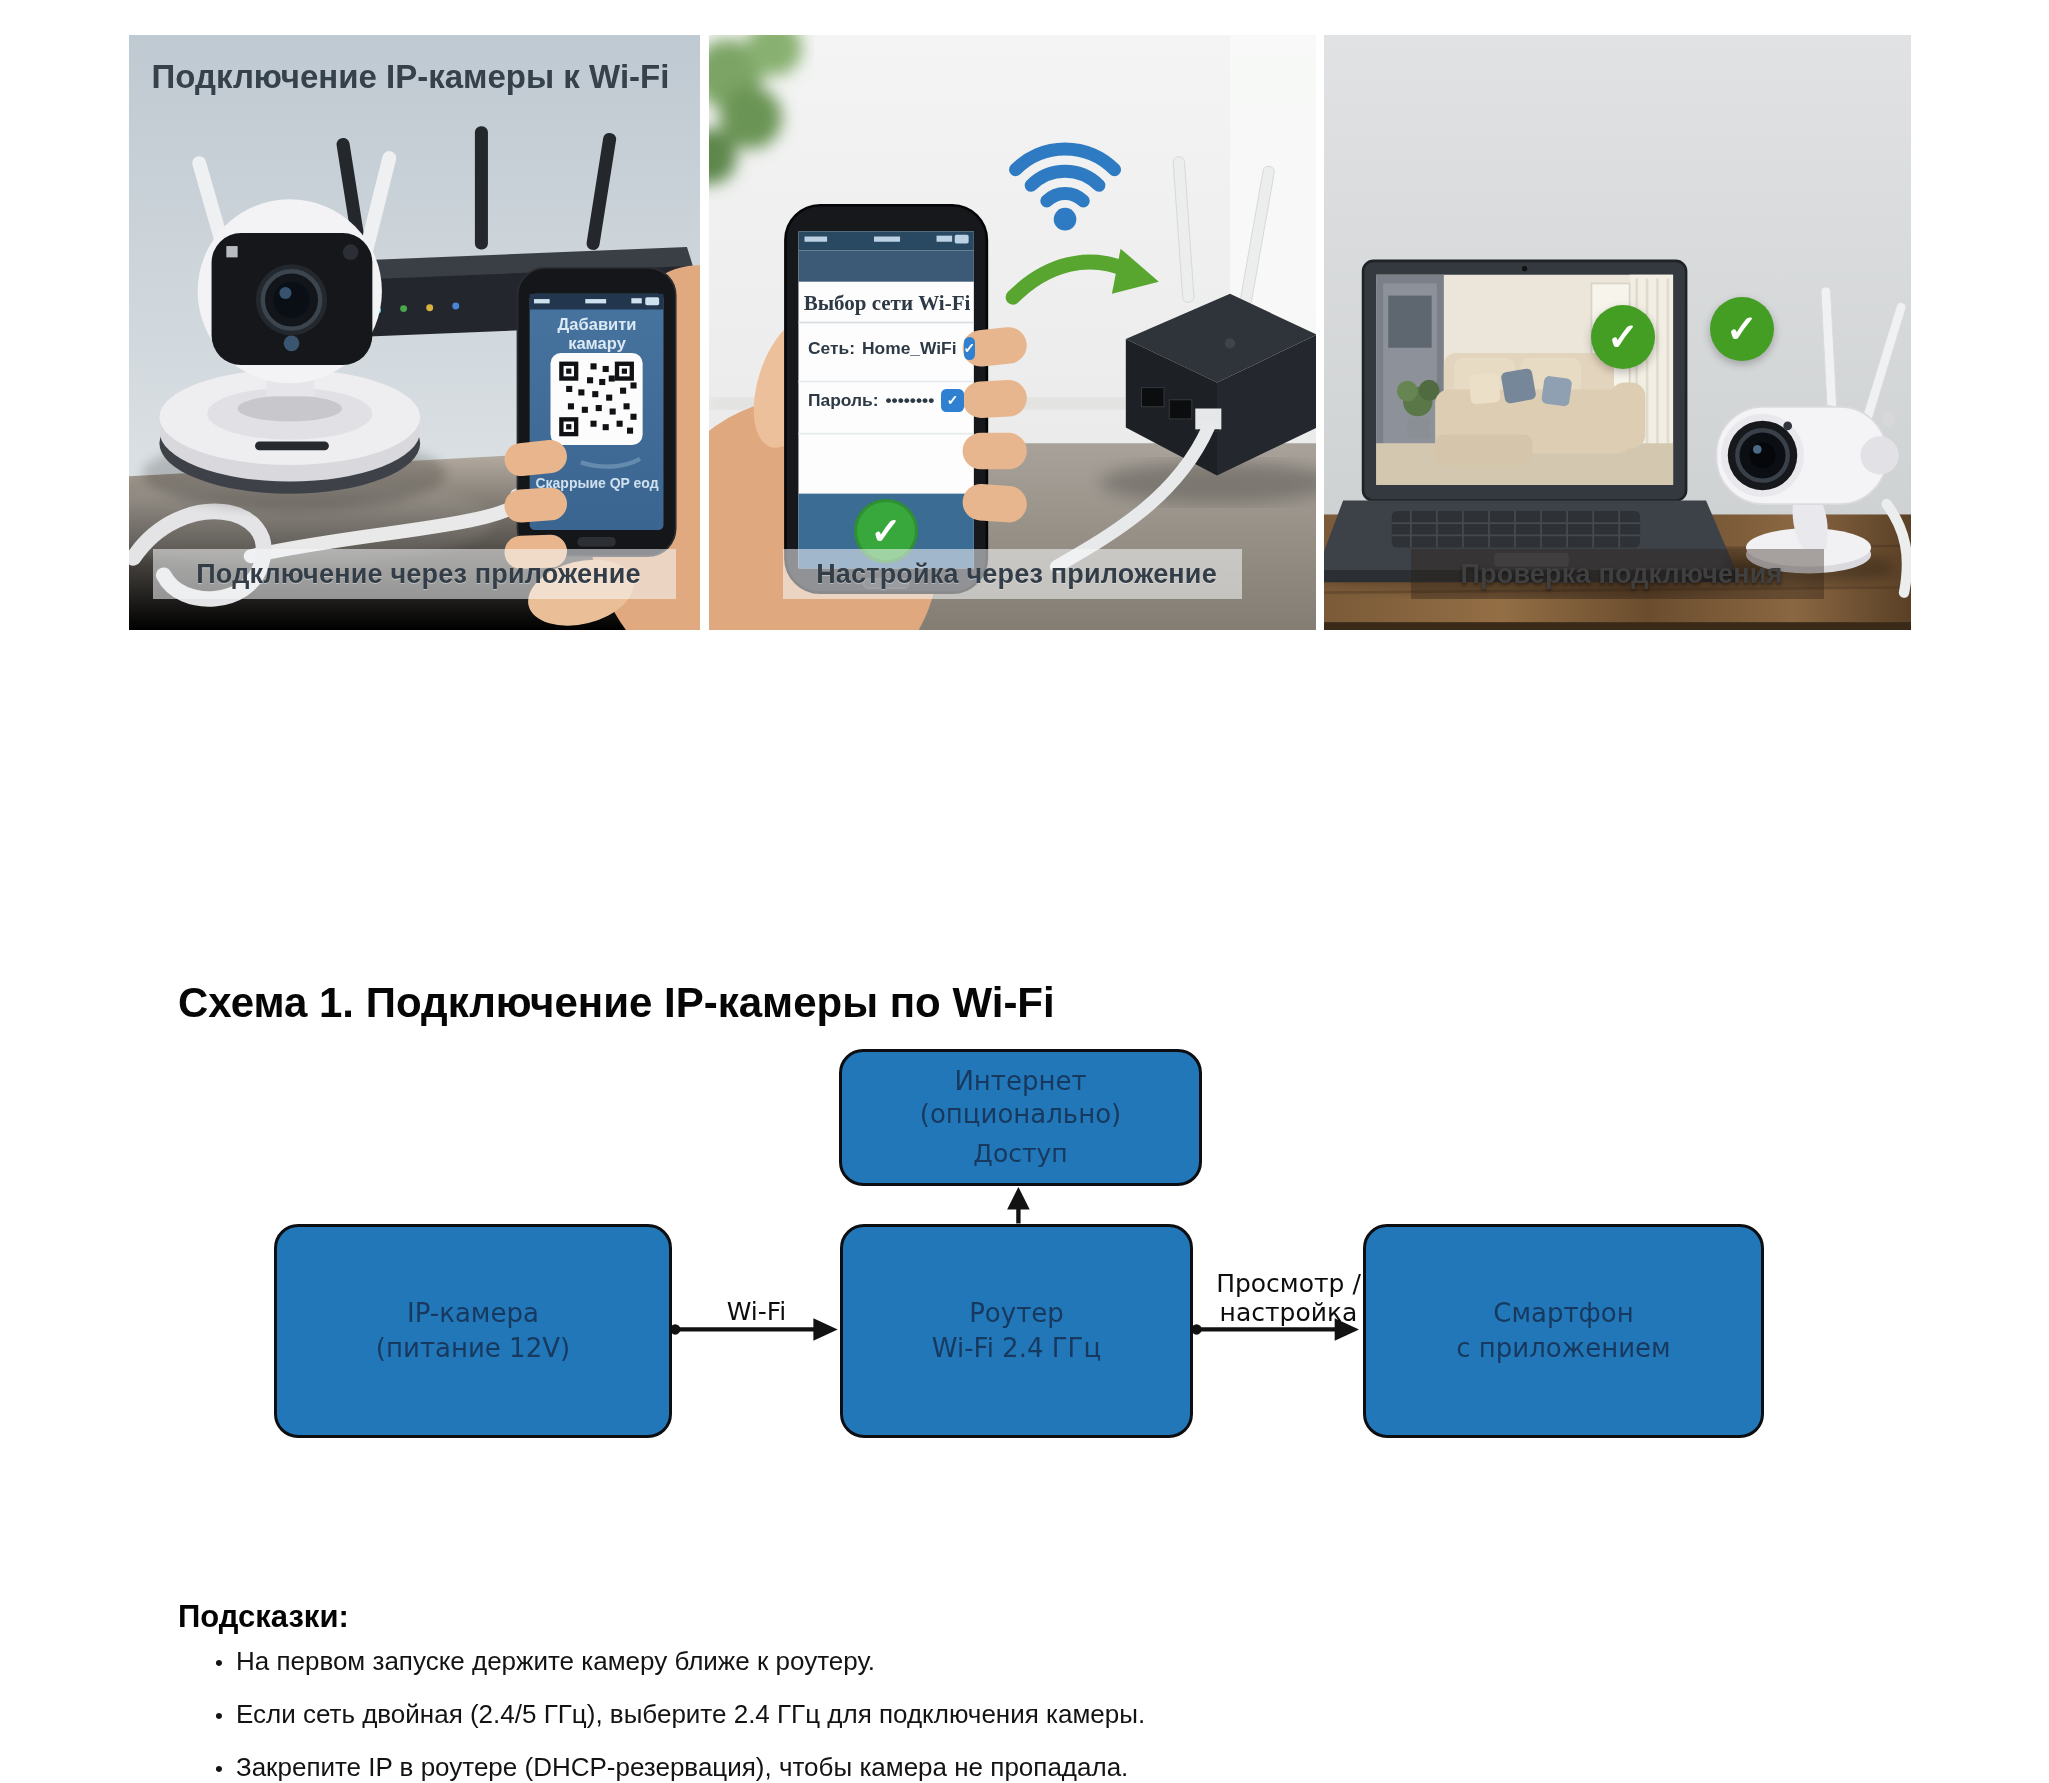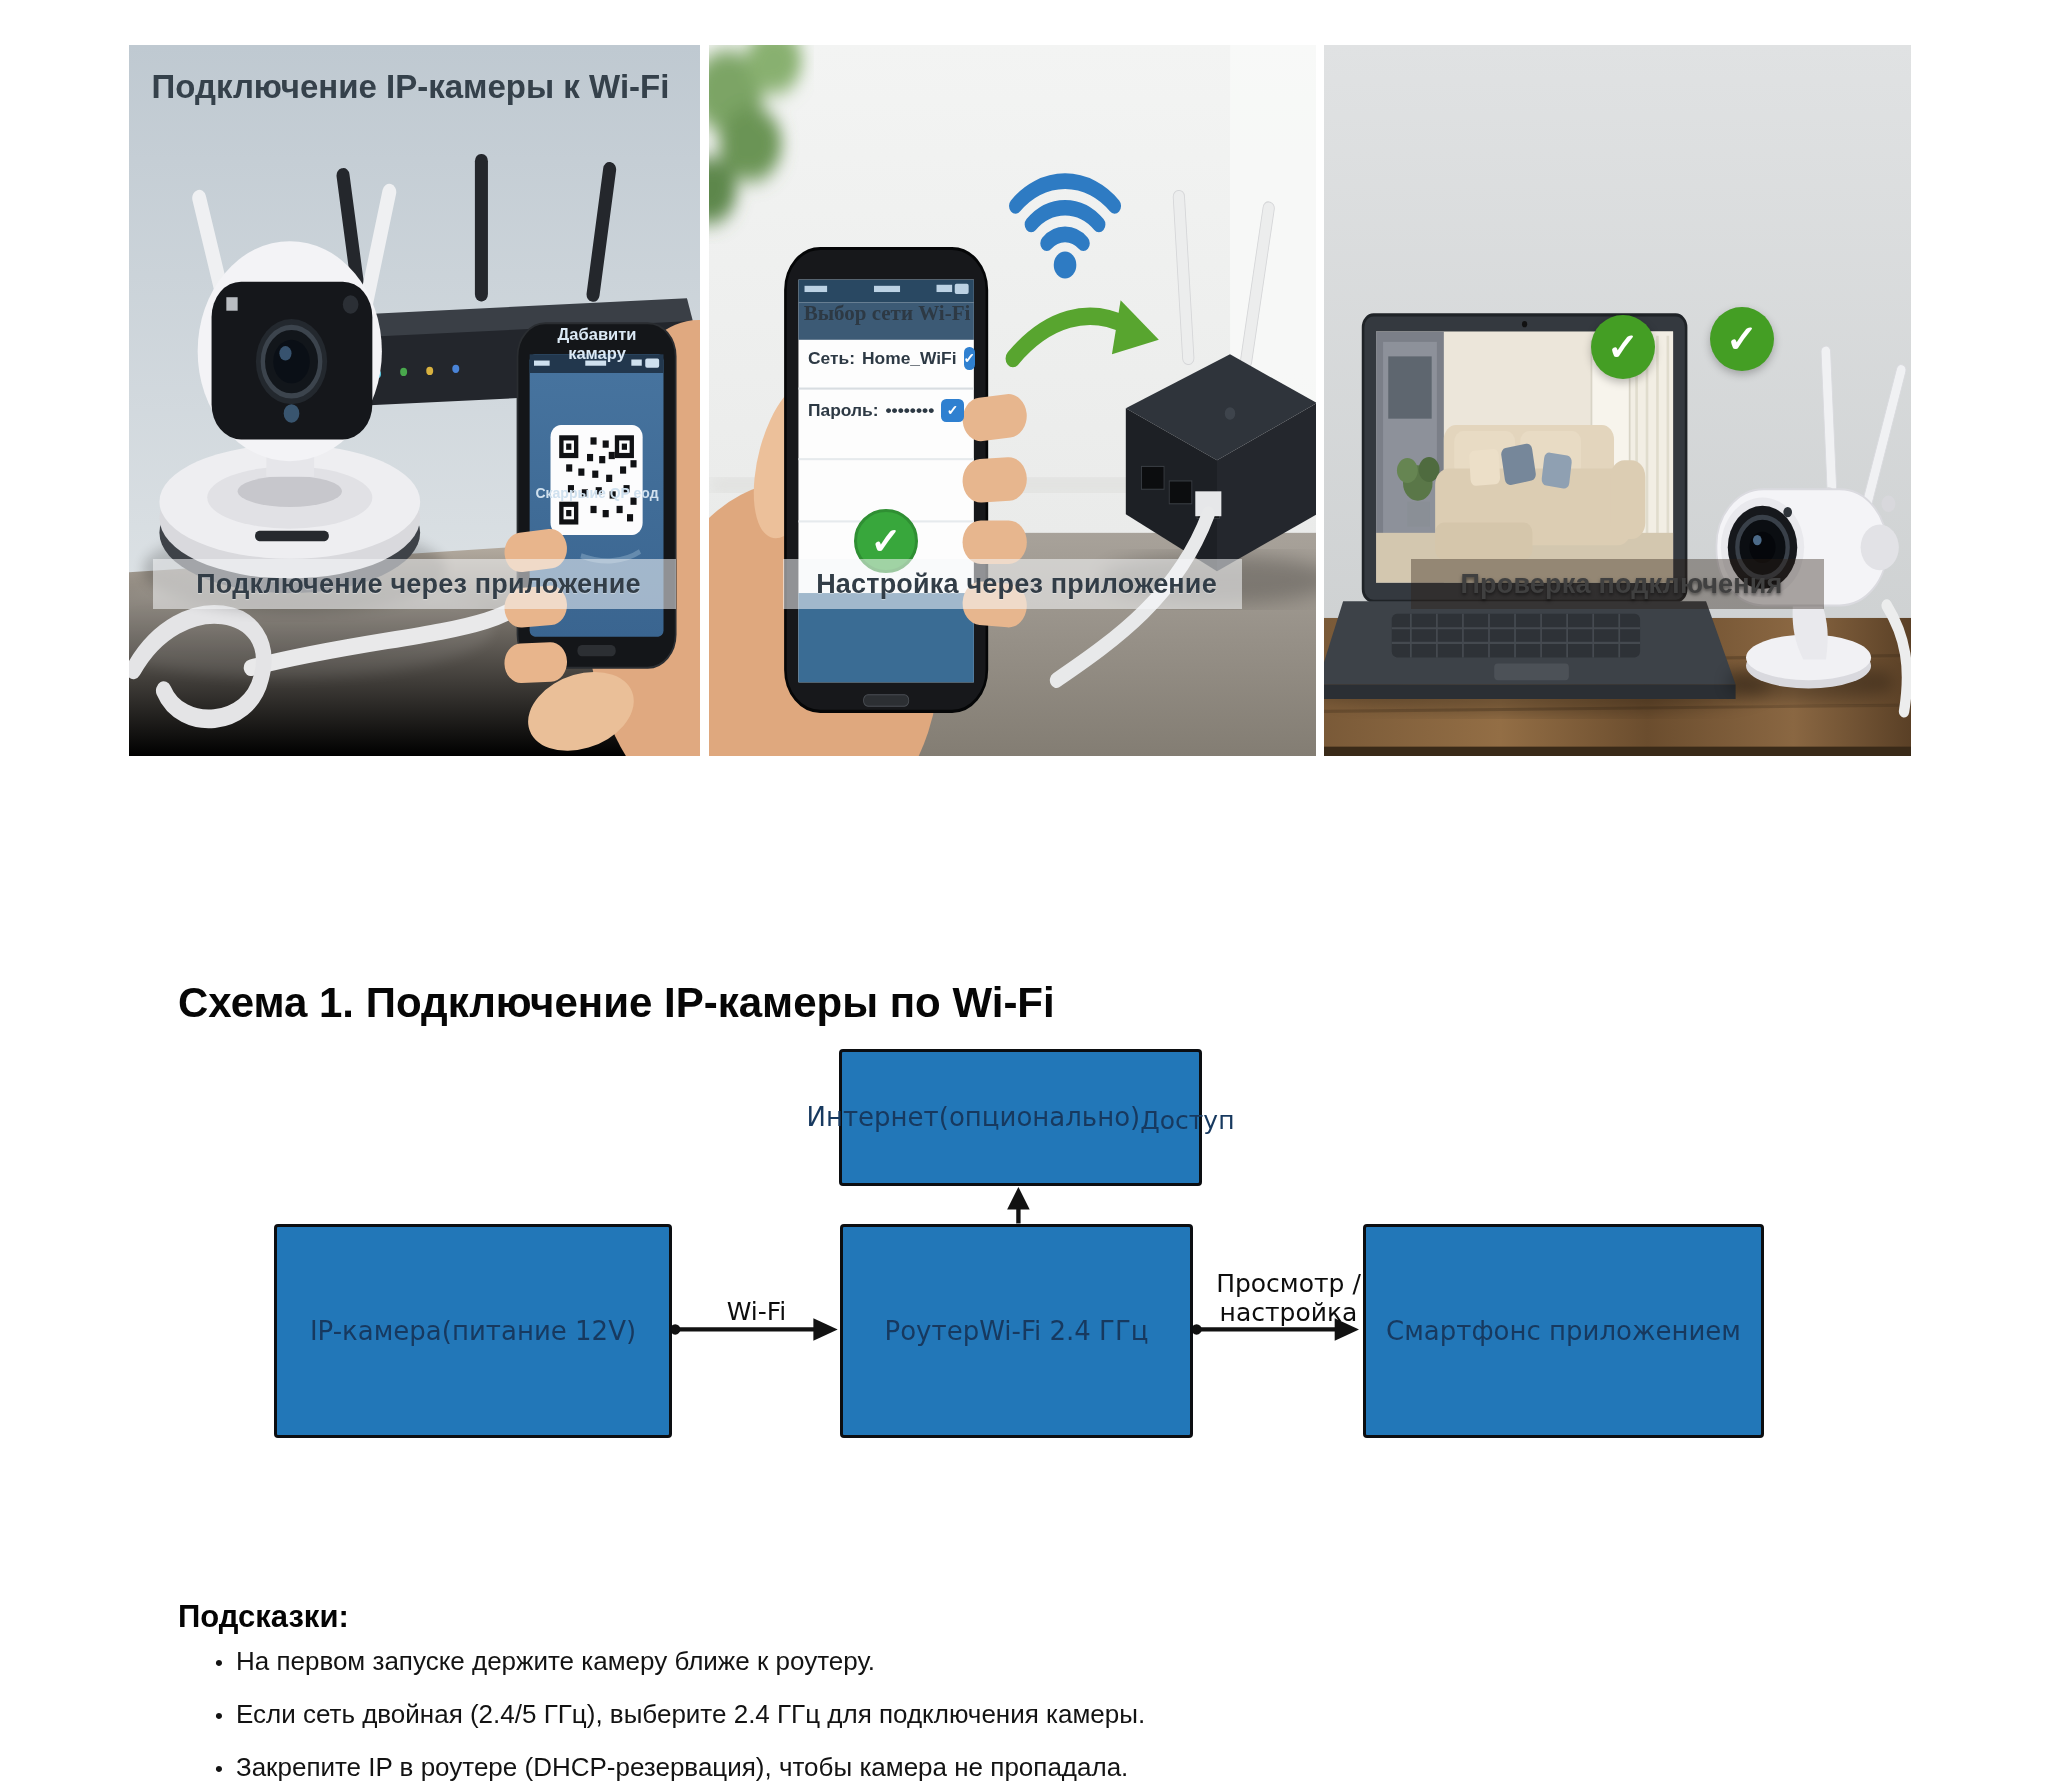--- a/index.html
+++ b/index.html
@@ -1,19 +1,19 @@
 <!DOCTYPE html>
 <html style="--node-fill: #2277b8; --node-border: #0c0e11; --node-text: #17395f; --arrow: #121212;font-size:14px"><head>
 <meta charset="utf-8">
 <style>
   html,body{margin:0;padding:0;background:#fff;}
   .page{position:relative;width:2049px;height:1783px;background:#ffffff;font-family:"Liberation Sans",sans-serif;overflow:hidden;}
 
   
-  .photo{position:absolute;top:45px;height:711px;overflow:hidden;background:#dfe2e4;}
+  .photo{position:absolute;top:35px;height:595px;overflow:hidden;background:#dfe2e4;}
   .photo.p1{left:129px;width:571px;}
   .photo.p2{left:709px;width:607px;}
   .photo.p3{left:1324px;width:587px;}
   svg.scene{position:absolute;left:0;top:0;width:100%;height:100%;display:block;}
 
   .caption{position:absolute;height:50px;display:flex;align-items:center;justify-content:center;
            font-size:27px;font-weight:700;letter-spacing:0.2px;padding-left:8px;}
   .caption.light{background:rgba(246,248,249,.55);color:#323d47;text-shadow:0 0.9px 0.9px rgba(255,255,255,.4);}
   .p1 .caption{left:24px;right:24px;top:514px;}
   .p2 .caption{left:74px;right:74px;top:514px;}
@@ -45,21 +45,21 @@
   
   .badge{position:absolute;width:64px;height:64px;border-radius:50%;background:#449e24;color:#fff;
          font-size:38px;font-weight:800;display:flex;align-items:center;justify-content:center;
          box-shadow:0 3.5px 8.7px rgba(0,0,0,.25);}
   .badge.b1{left:267px;top:270px;}
   .badge.b2{left:386px;top:262px;}
 
   
   .schema-title{position:absolute;left:178px;top:979px;font-size:42px;font-weight:800;color:#060606;}
   .node{position:absolute;background:var(--node-fill,#2277b8);border:3.5px solid var(--node-border,#0c0e11);
-        border-radius:4px;color:var(--node-text,#17395f);display:flex;flex-direction:row;
+        border-radius:24px;color:var(--node-text,#17395f);display:flex;flex-direction:column;
         align-items:center;justify-content:center;text-align:center;box-sizing:border-box;
         font-family:"DejaVu Sans",sans-serif;font-size:26px;line-height:35px;}
   .node.internet{left:839px;top:1049px;width:363px;height:137px;line-height:33px;}
   .node .l3{margin-top:6px;font-size:25px;}
   .node.cam{left:274px;top:1224px;width:398px;height:214px;}
   .node.rtr{left:840px;top:1224px;width:353px;height:214px;}
   .node.sp{left:1363px;top:1224px;width:401px;height:214px;}
   .edge-label{position:absolute;font-size:25px;color:#0d0d0d;text-align:center;
               font-family:"DejaVu Sans",sans-serif;}
   .lbl-wifi{left:687px;width:139px;top:1269px;margin-top:28px;}

